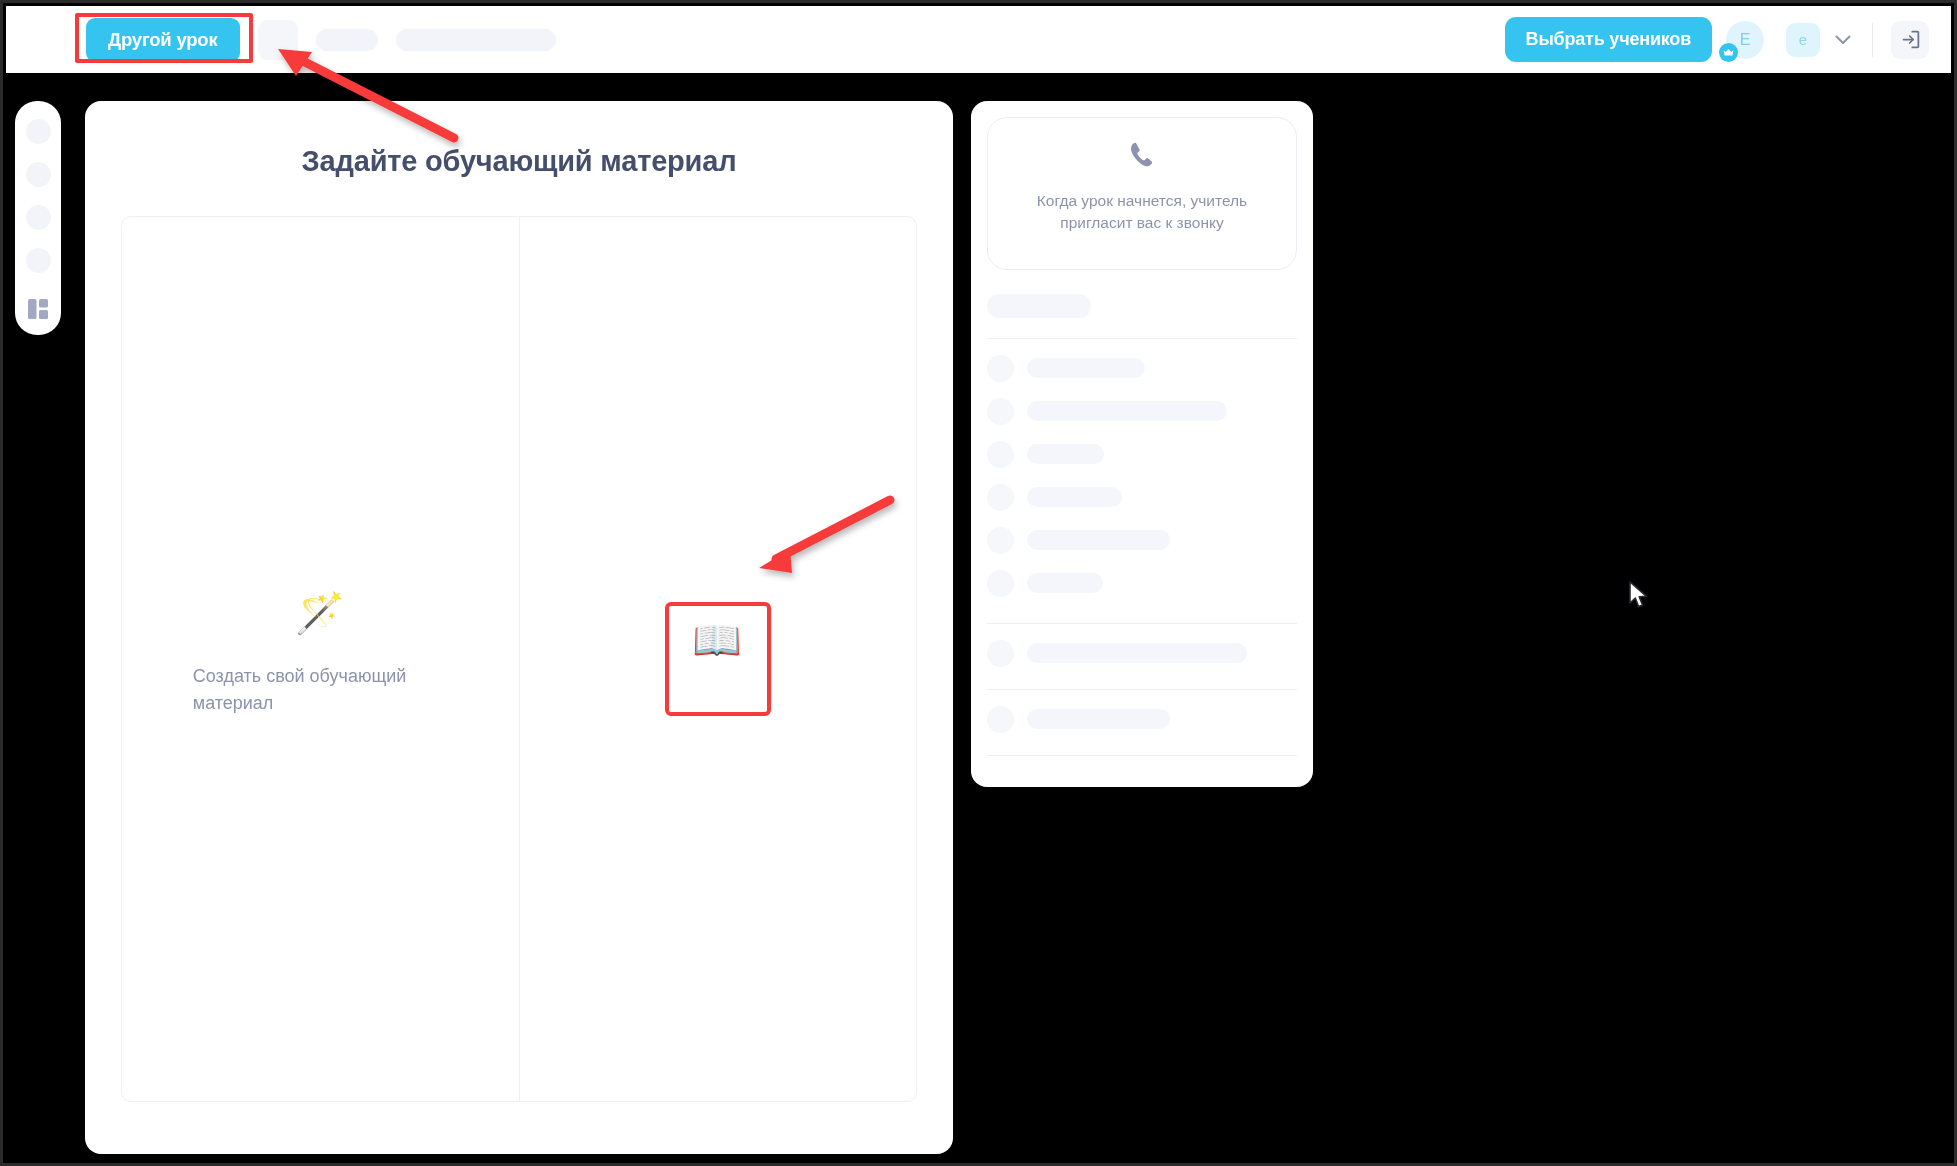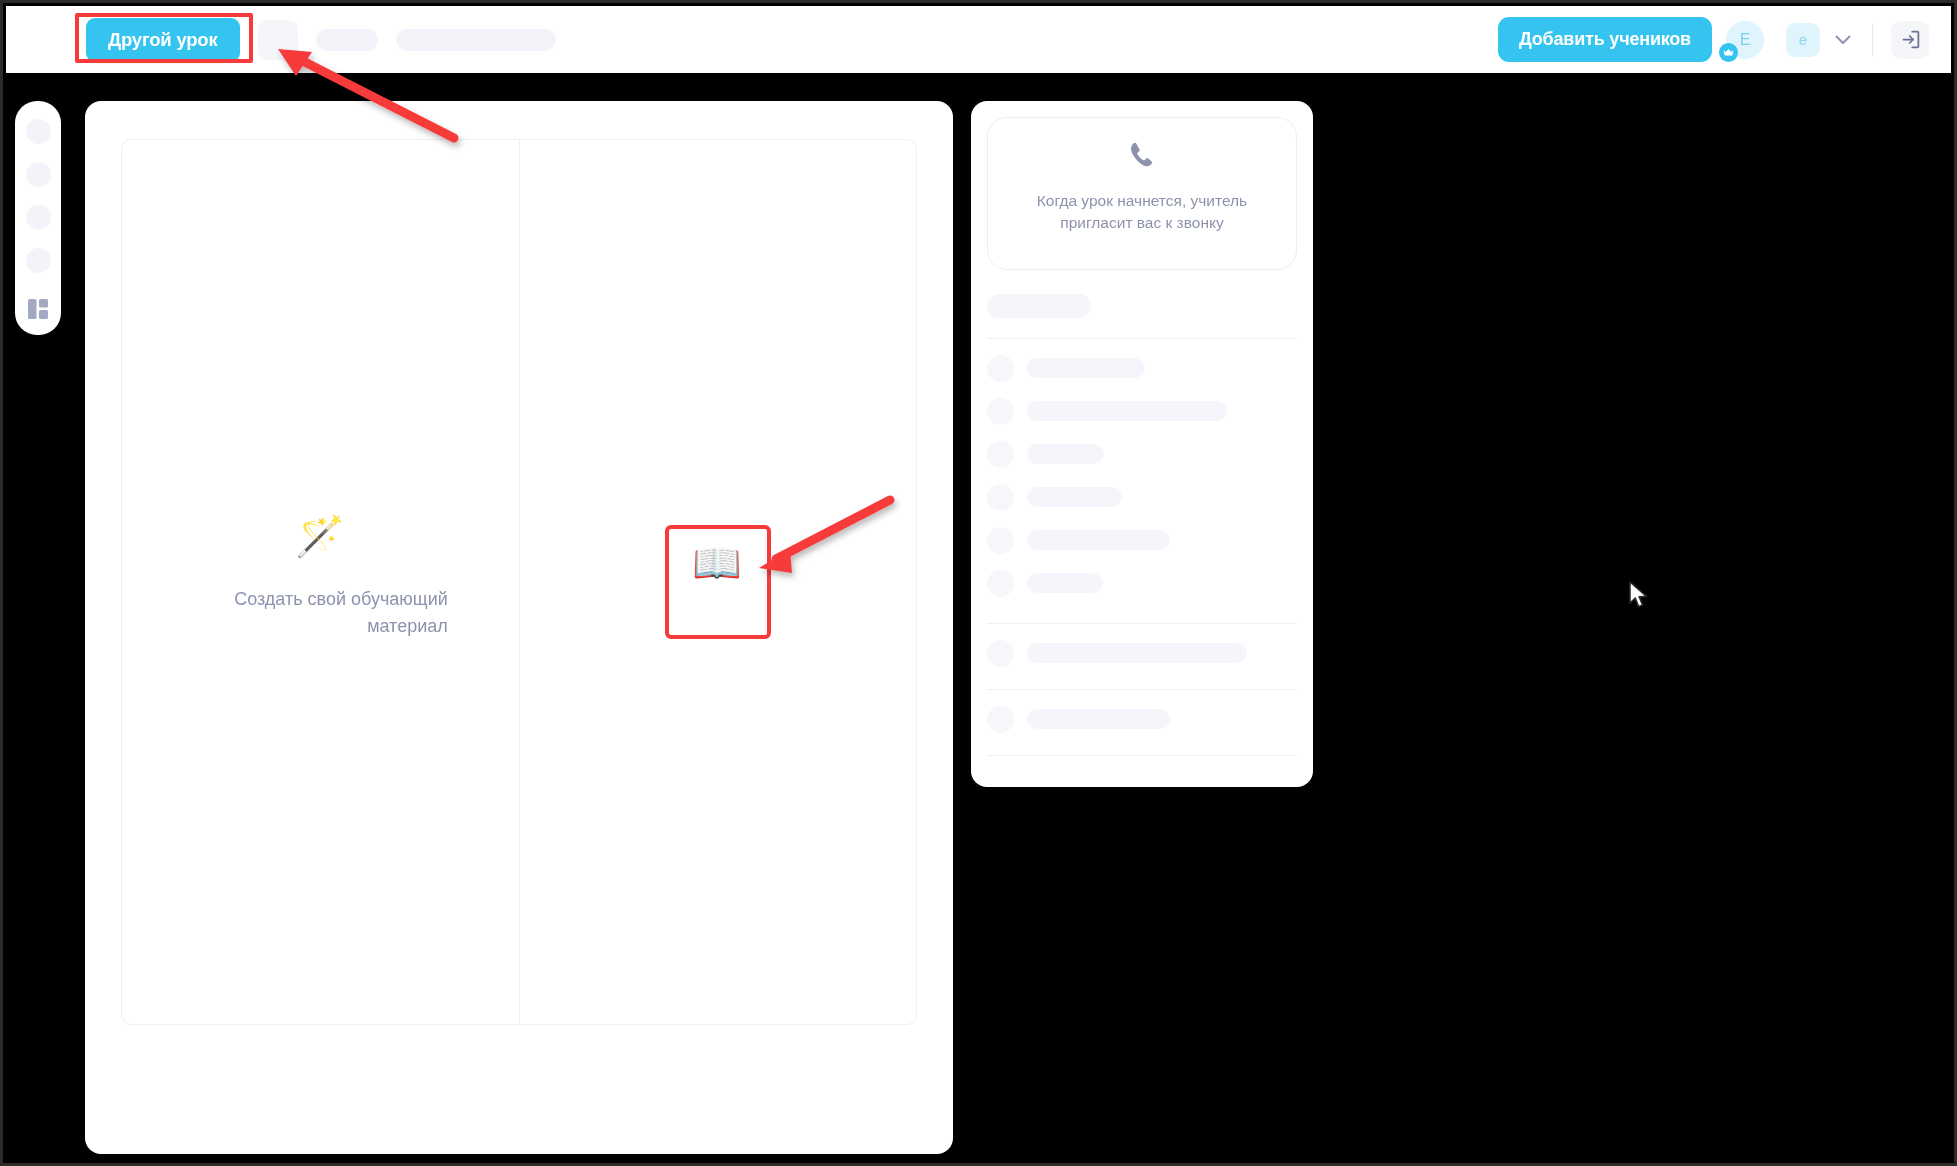--- a/index.html
+++ b/index.html
@@ -199,21 +199,21 @@
     padding: 14px 24px 22px 24px;
   }
   .option-emoji {
     font-size: 40px;
     line-height: 1;
     margin-bottom: 30px;
   }
   .option-label {
     font-size: 18px;
     color: #8d93ad;
-    text-align: right;
+    text-align: left;
     line-height: 1.5;
     max-width: 255px;
   }
   .option.highlighted .option-inner {
     outline: 4px solid #f73b3b;
     border-radius: 2px;
     background: #ffffff;
   }
 
   
@@ -311,21 +311,21 @@
 
   <div class="header">
     <div class="header-left">
       <button class="btn-primary">Другой урок</button>
       <div class="sk-sq"></div>
       <div class="sk-bar w-small"></div>
       <div class="sk-bar w-large"></div>
     </div>
 
     <div class="header-right">
-      <button class="btn-add-students">Добавить учеников</button>
+      <button class="btn-add-students">Выбрать учеников</button>
 
       <div class="avatar-wrap">
         <div class="avatar-round">E</div>
         <div class="crown-badge">
           <svg width="11" height="9" viewBox="0 0 11 9">
               <path d="M0.6 2.2 L2.8 4.1 L5.5 0.9 L8.2 4.1 L10.4 2.2 L9.4 7.6 L1.6 7.6 Z" fill="#ffffff"></path>
             </svg>
         </div>
       </div>
 
@@ -357,20 +357,21 @@
     <div class="rail-icon">
       <svg width="22" height="22" viewBox="0 0 22 22">
         <rect x="1" y="1" width="8.5" height="20" rx="1.6" fill="#a3a8c3"></rect>
         <rect x="12" y="1" width="9" height="8.5" rx="1.6" fill="#a3a8c3"></rect>
         <rect x="12" y="12" width="9" height="9" rx="1.6" fill="#a3a8c3"></rect>
       </svg>
     </div>
   </div>
 
   <div class="main-card">
+    <div class="main-title">Задайте обучающий материал</div>
 
     <div class="options-row">
 
       <div class="option">
         <div class="option-inner">
           <div class="option-emoji">🪄</div>
           <div class="option-label">Создать свой обучающий материал</div>
         </div>
       </div>
 

